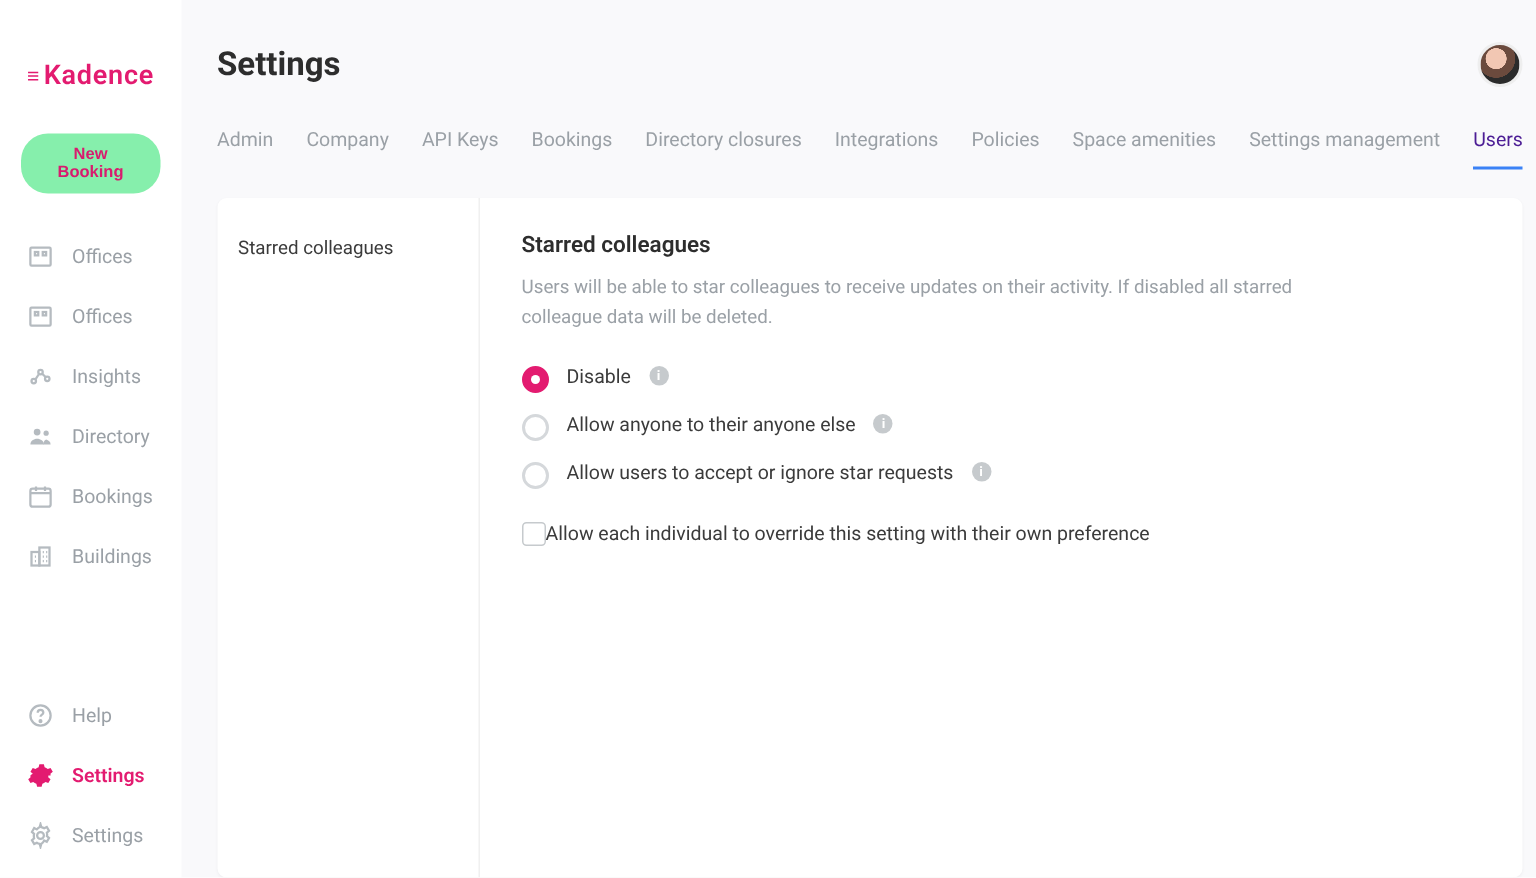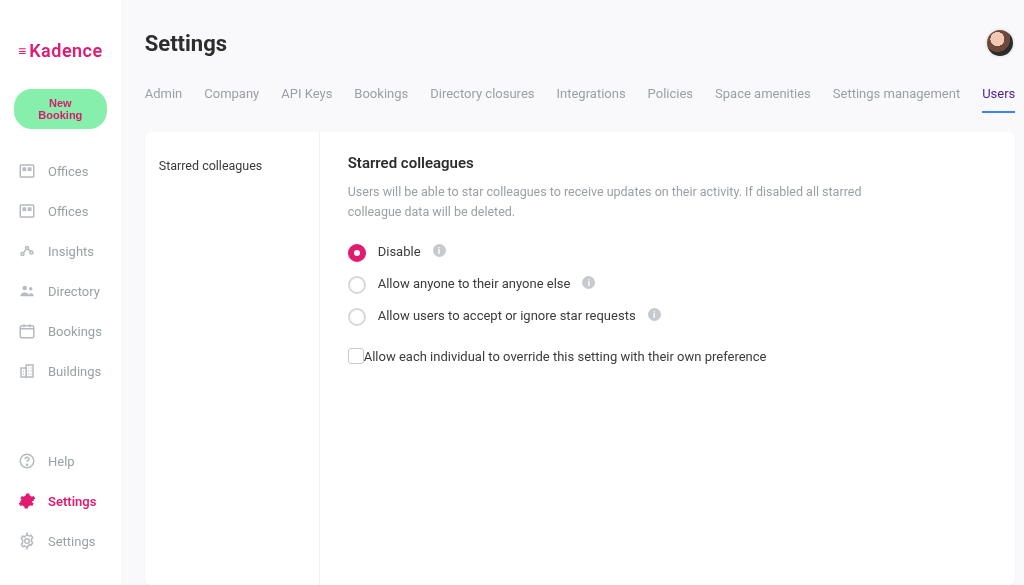--- a/index.html
+++ b/index.html
@@ -63,21 +63,21 @@
   .nav-item.active { color: #e31b70; font-weight: 600; }
   .nav-icon {
     width: 18px;
     height: 18px;
     display: inline-flex;
     align-items: center;
     justify-content: center;
     color: #b5bbc0;
   }
   .nav-item.active .nav-icon { color: #e31b70; }
-  .nav-bottom { padding-bottom: 24px; }
+  .nav-bottom { padding-bottom: 8px; }
 
   
   .main {
     flex: 1;
     padding: 28px 24px 0 24px;
     position: relative;
     display: flex;
     flex-direction: column;
   }
   .header-row {

